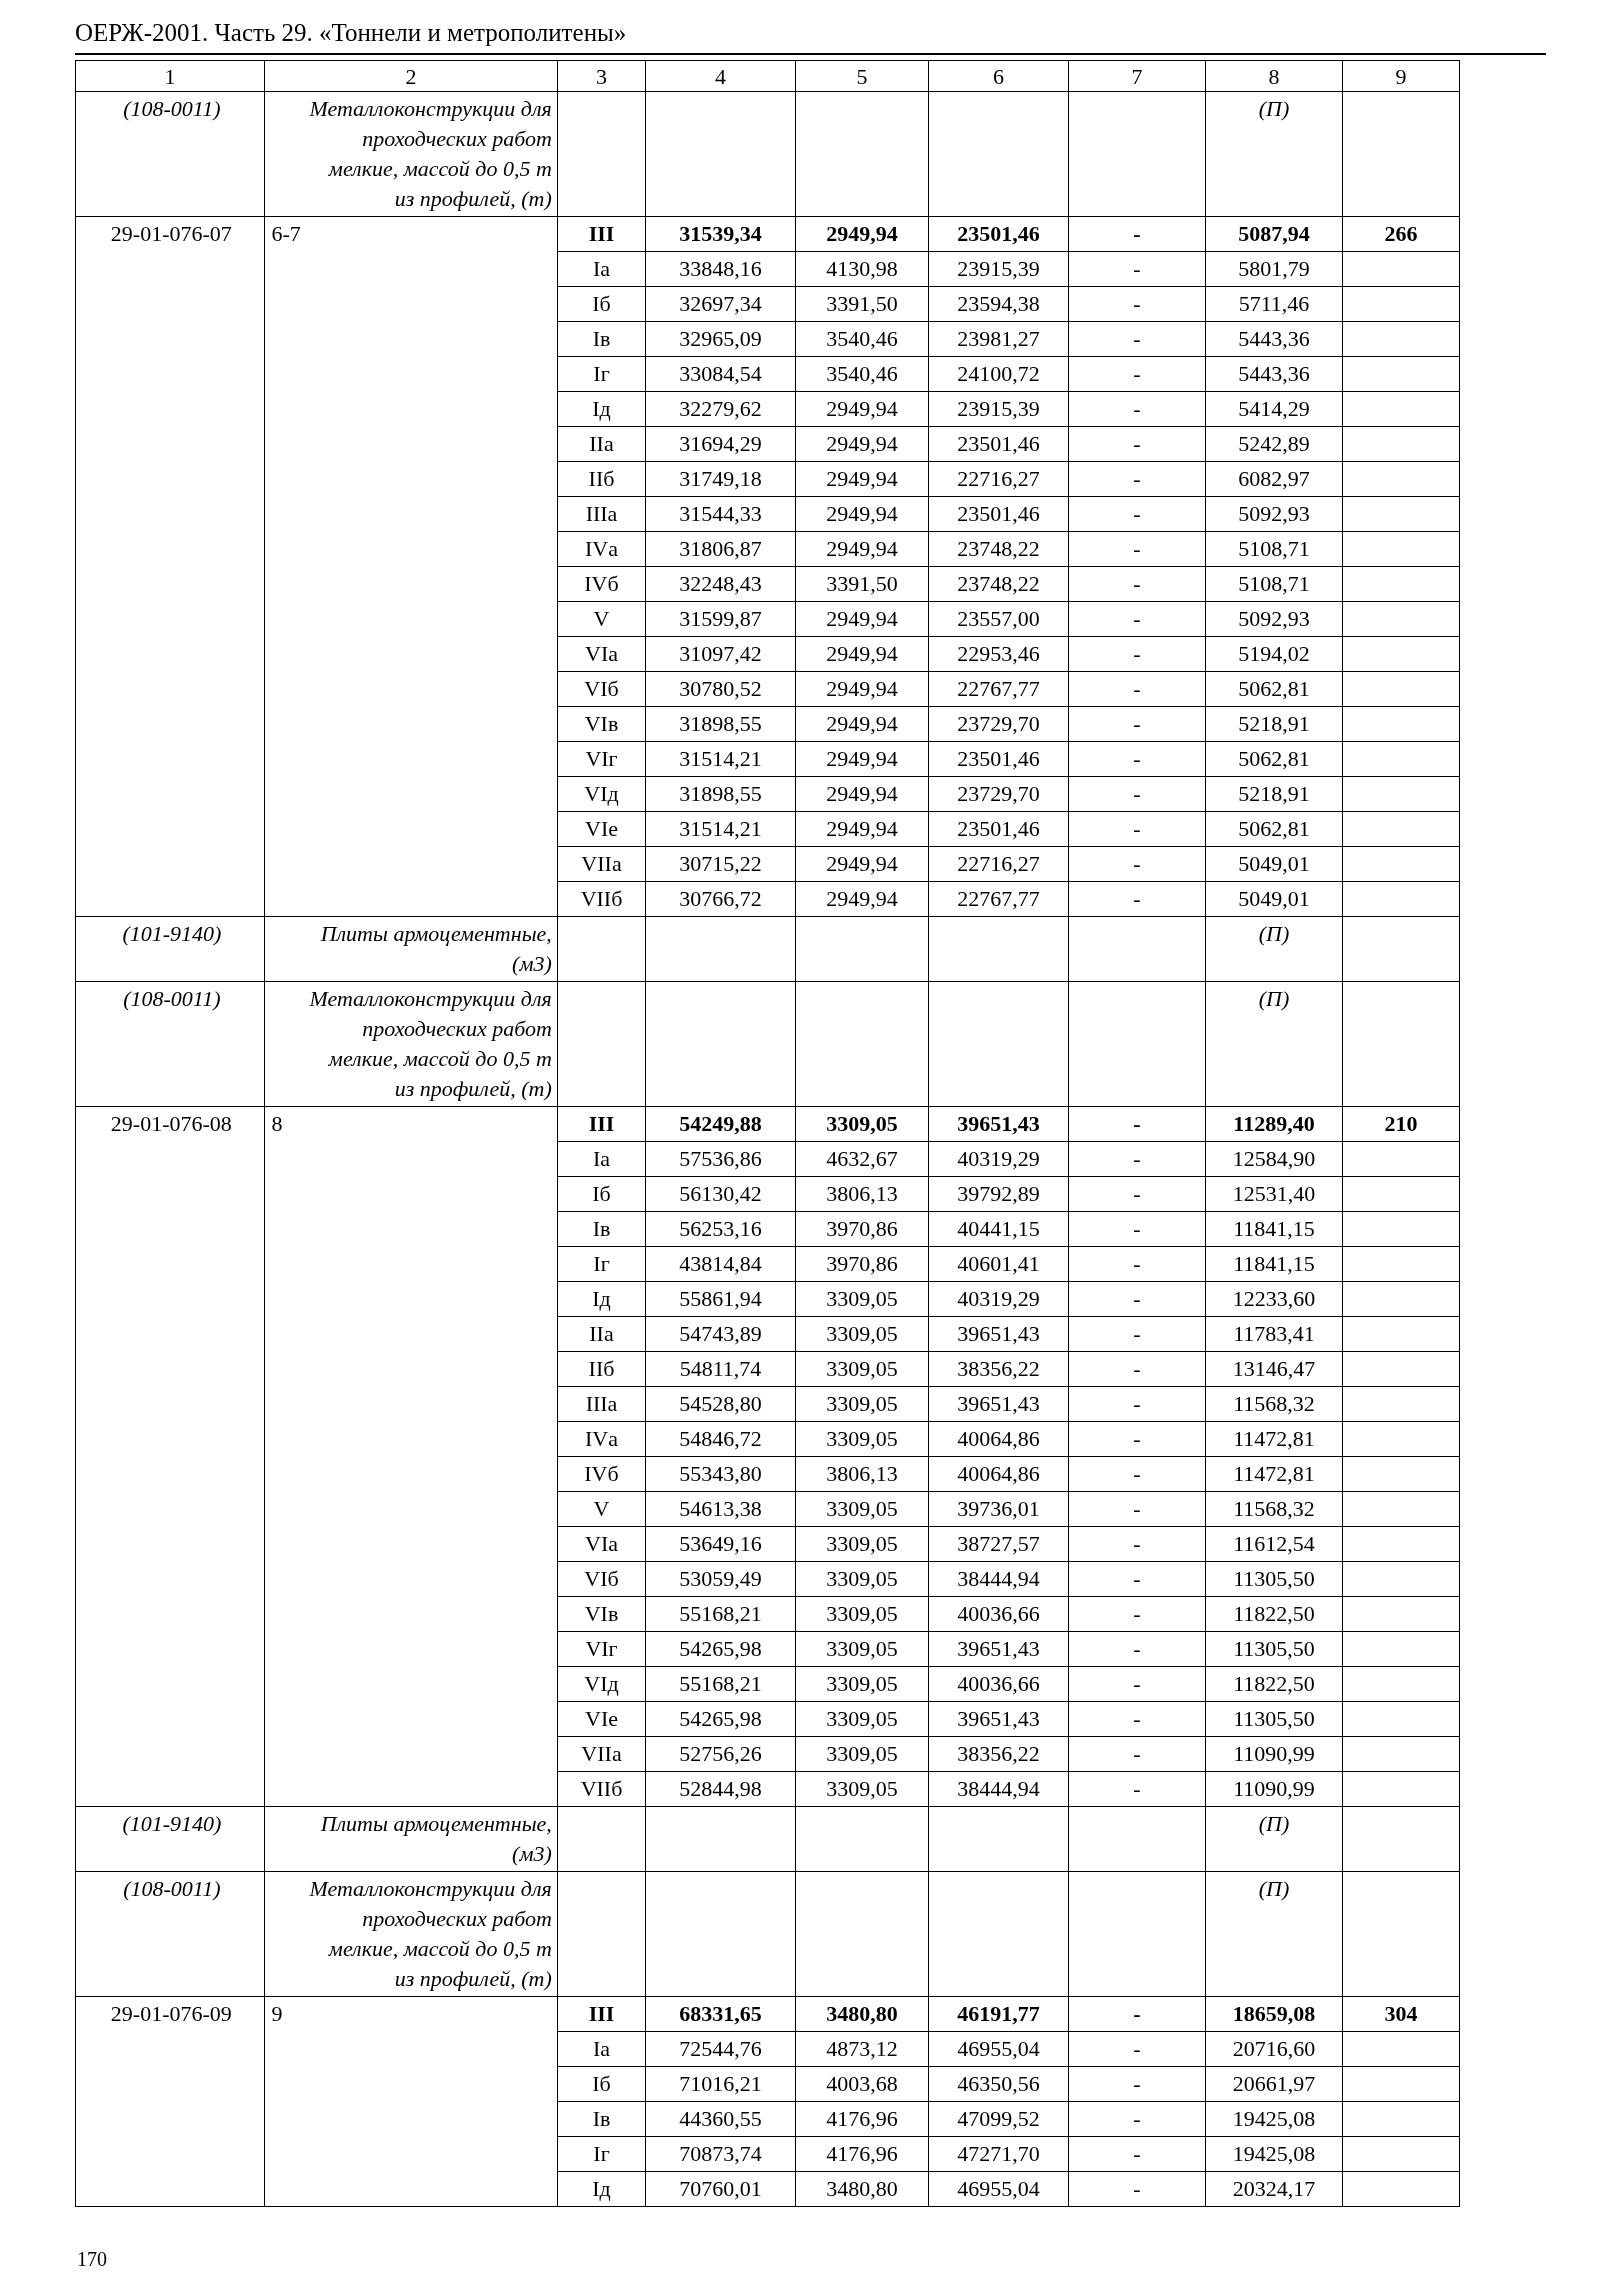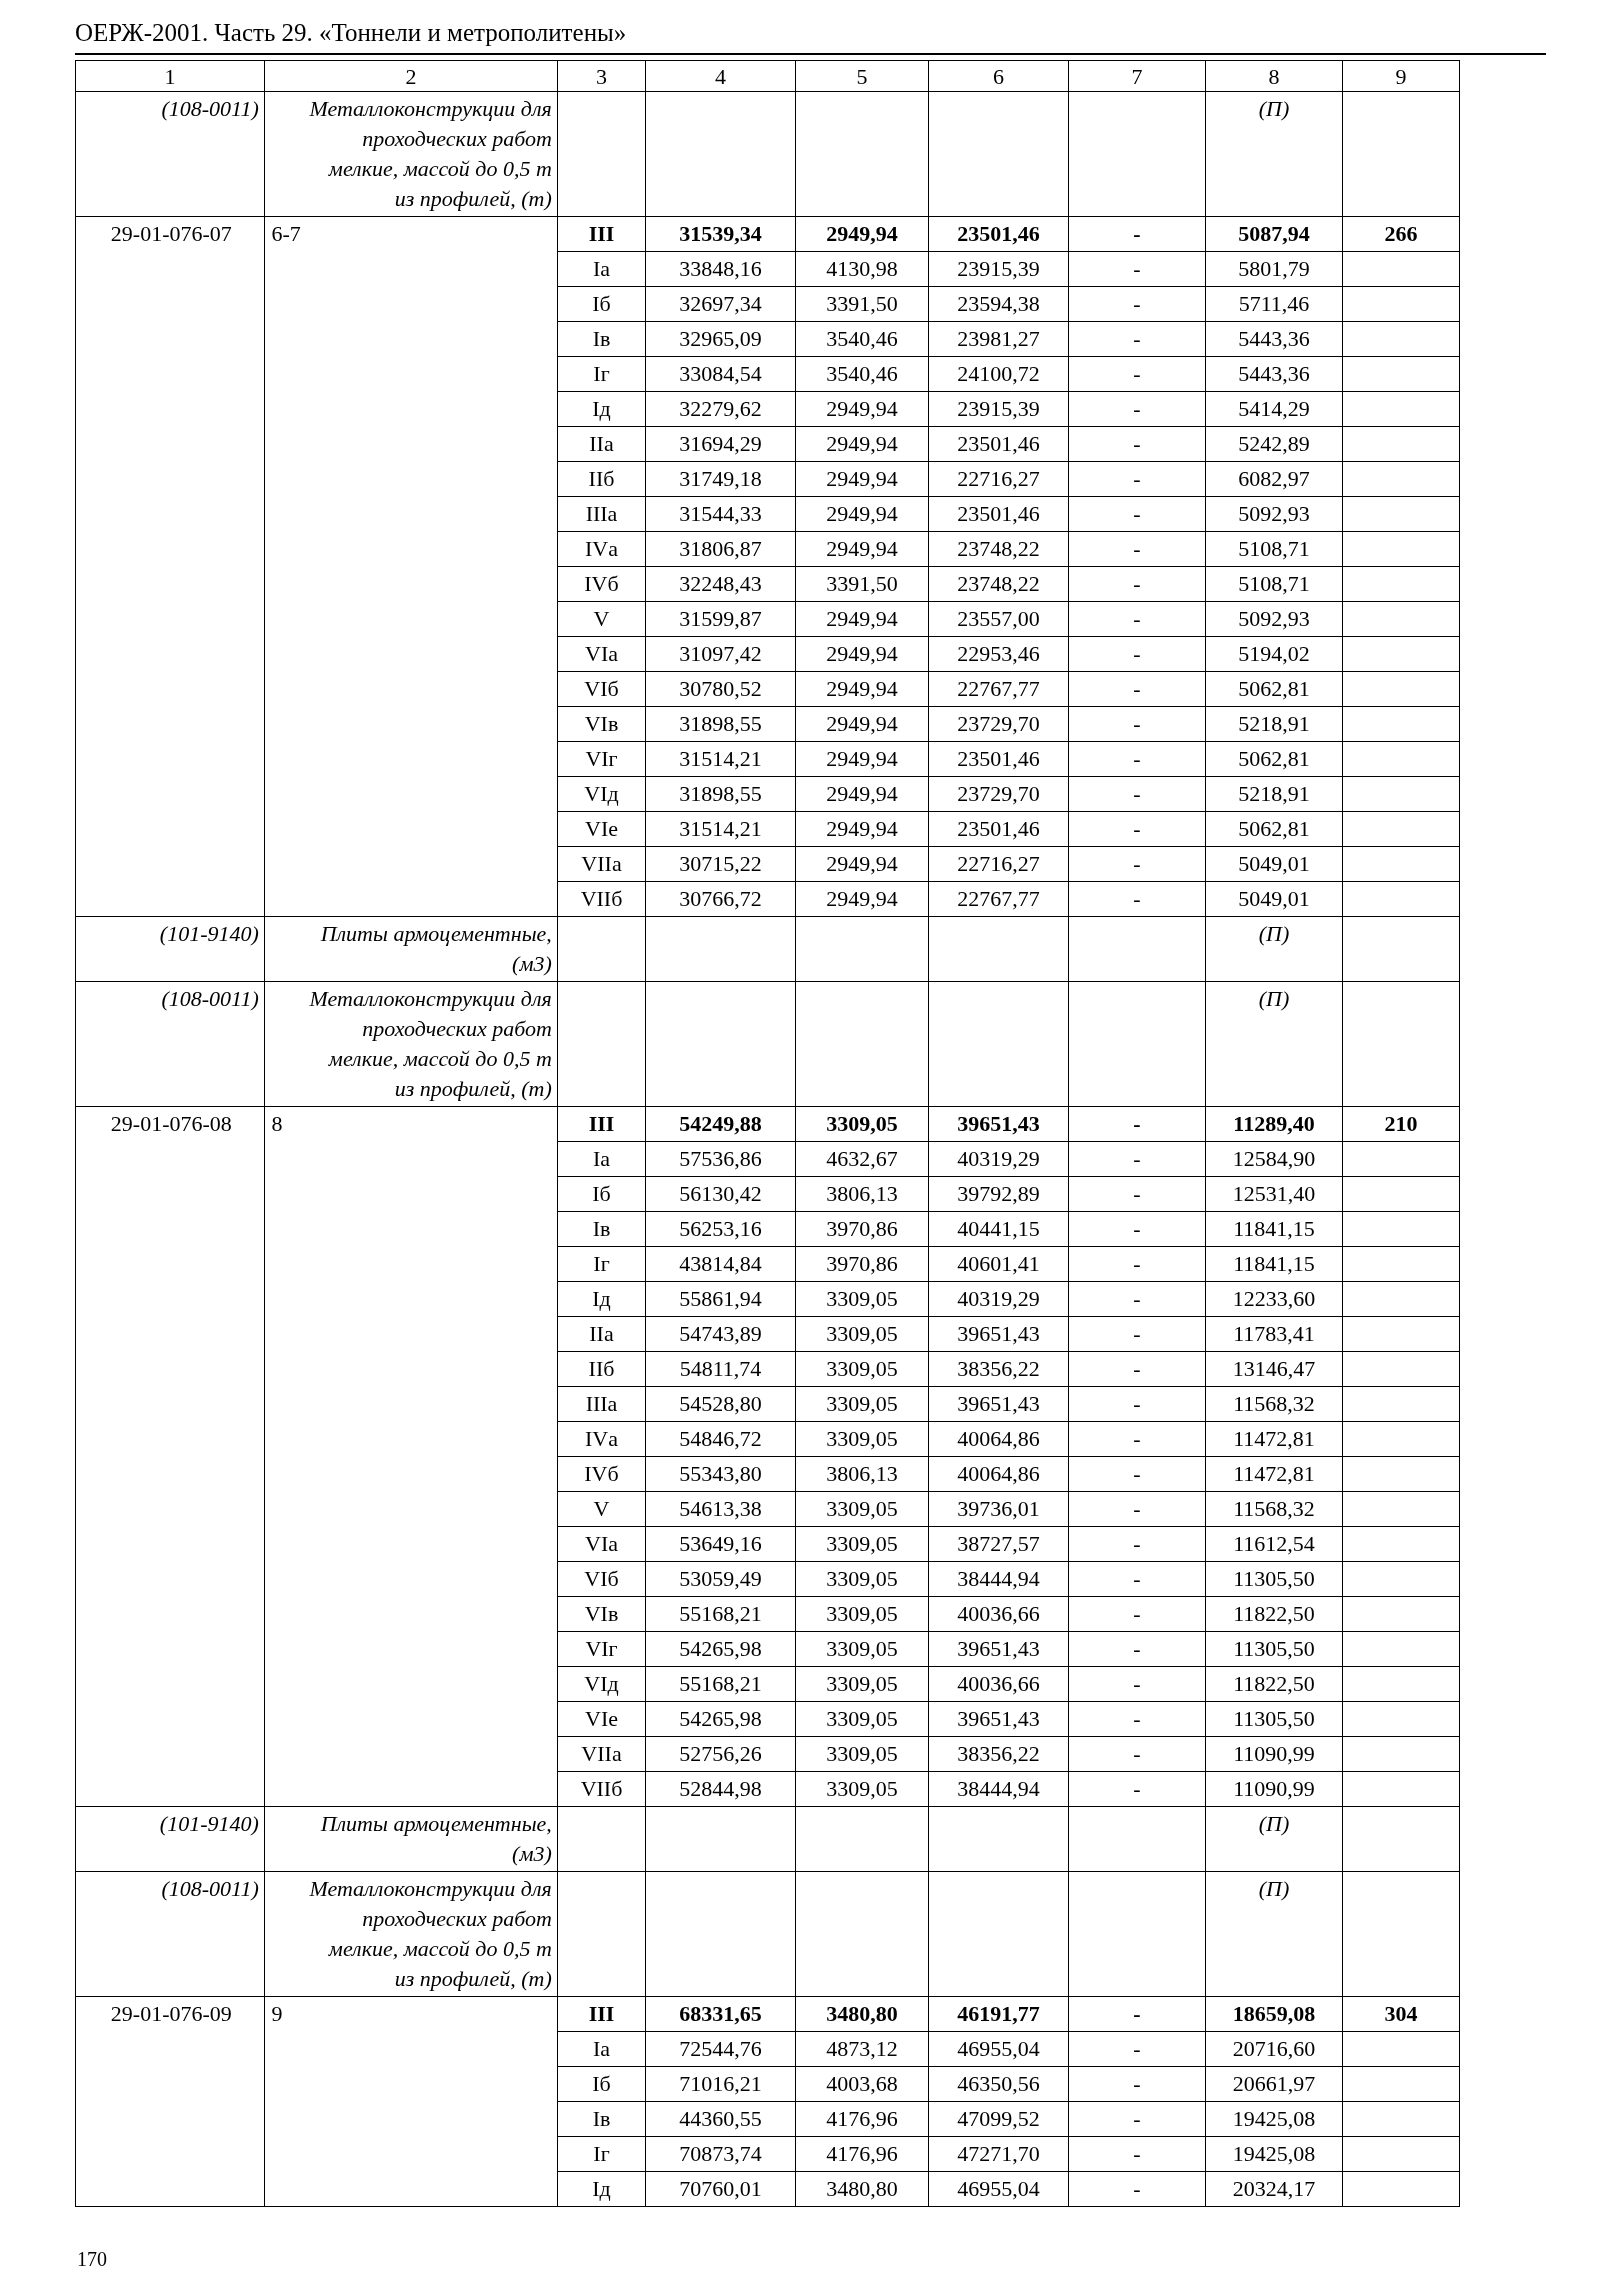--- a/index.html
+++ b/index.html
@@ -37,21 +37,21 @@
     overflow: hidden;
   }
   thead td {
     padding: 0 2.6px;
     line-height: 27px;
     height: 31px;
     vertical-align: middle;
   }
   td.section-code { text-align: center; padding-left: 7.8px; }
   td.section-range { text-align: left; padding-left: 6.5px; }
-  td.material-code { text-align: right; padding-left: 9px; font-style: italic; }
+  td.material-code { text-align: center; padding-left: 9px; font-style: italic; }
   td.desc-cell {
     text-align: right;
     padding-left: 6.5px;
     font-style: italic;
     white-space: pre-line;
   }
   td.mark-cell { font-style: italic; }
   td.bold-cell { font-weight: bold; }
   .page-number {
     position: absolute;

